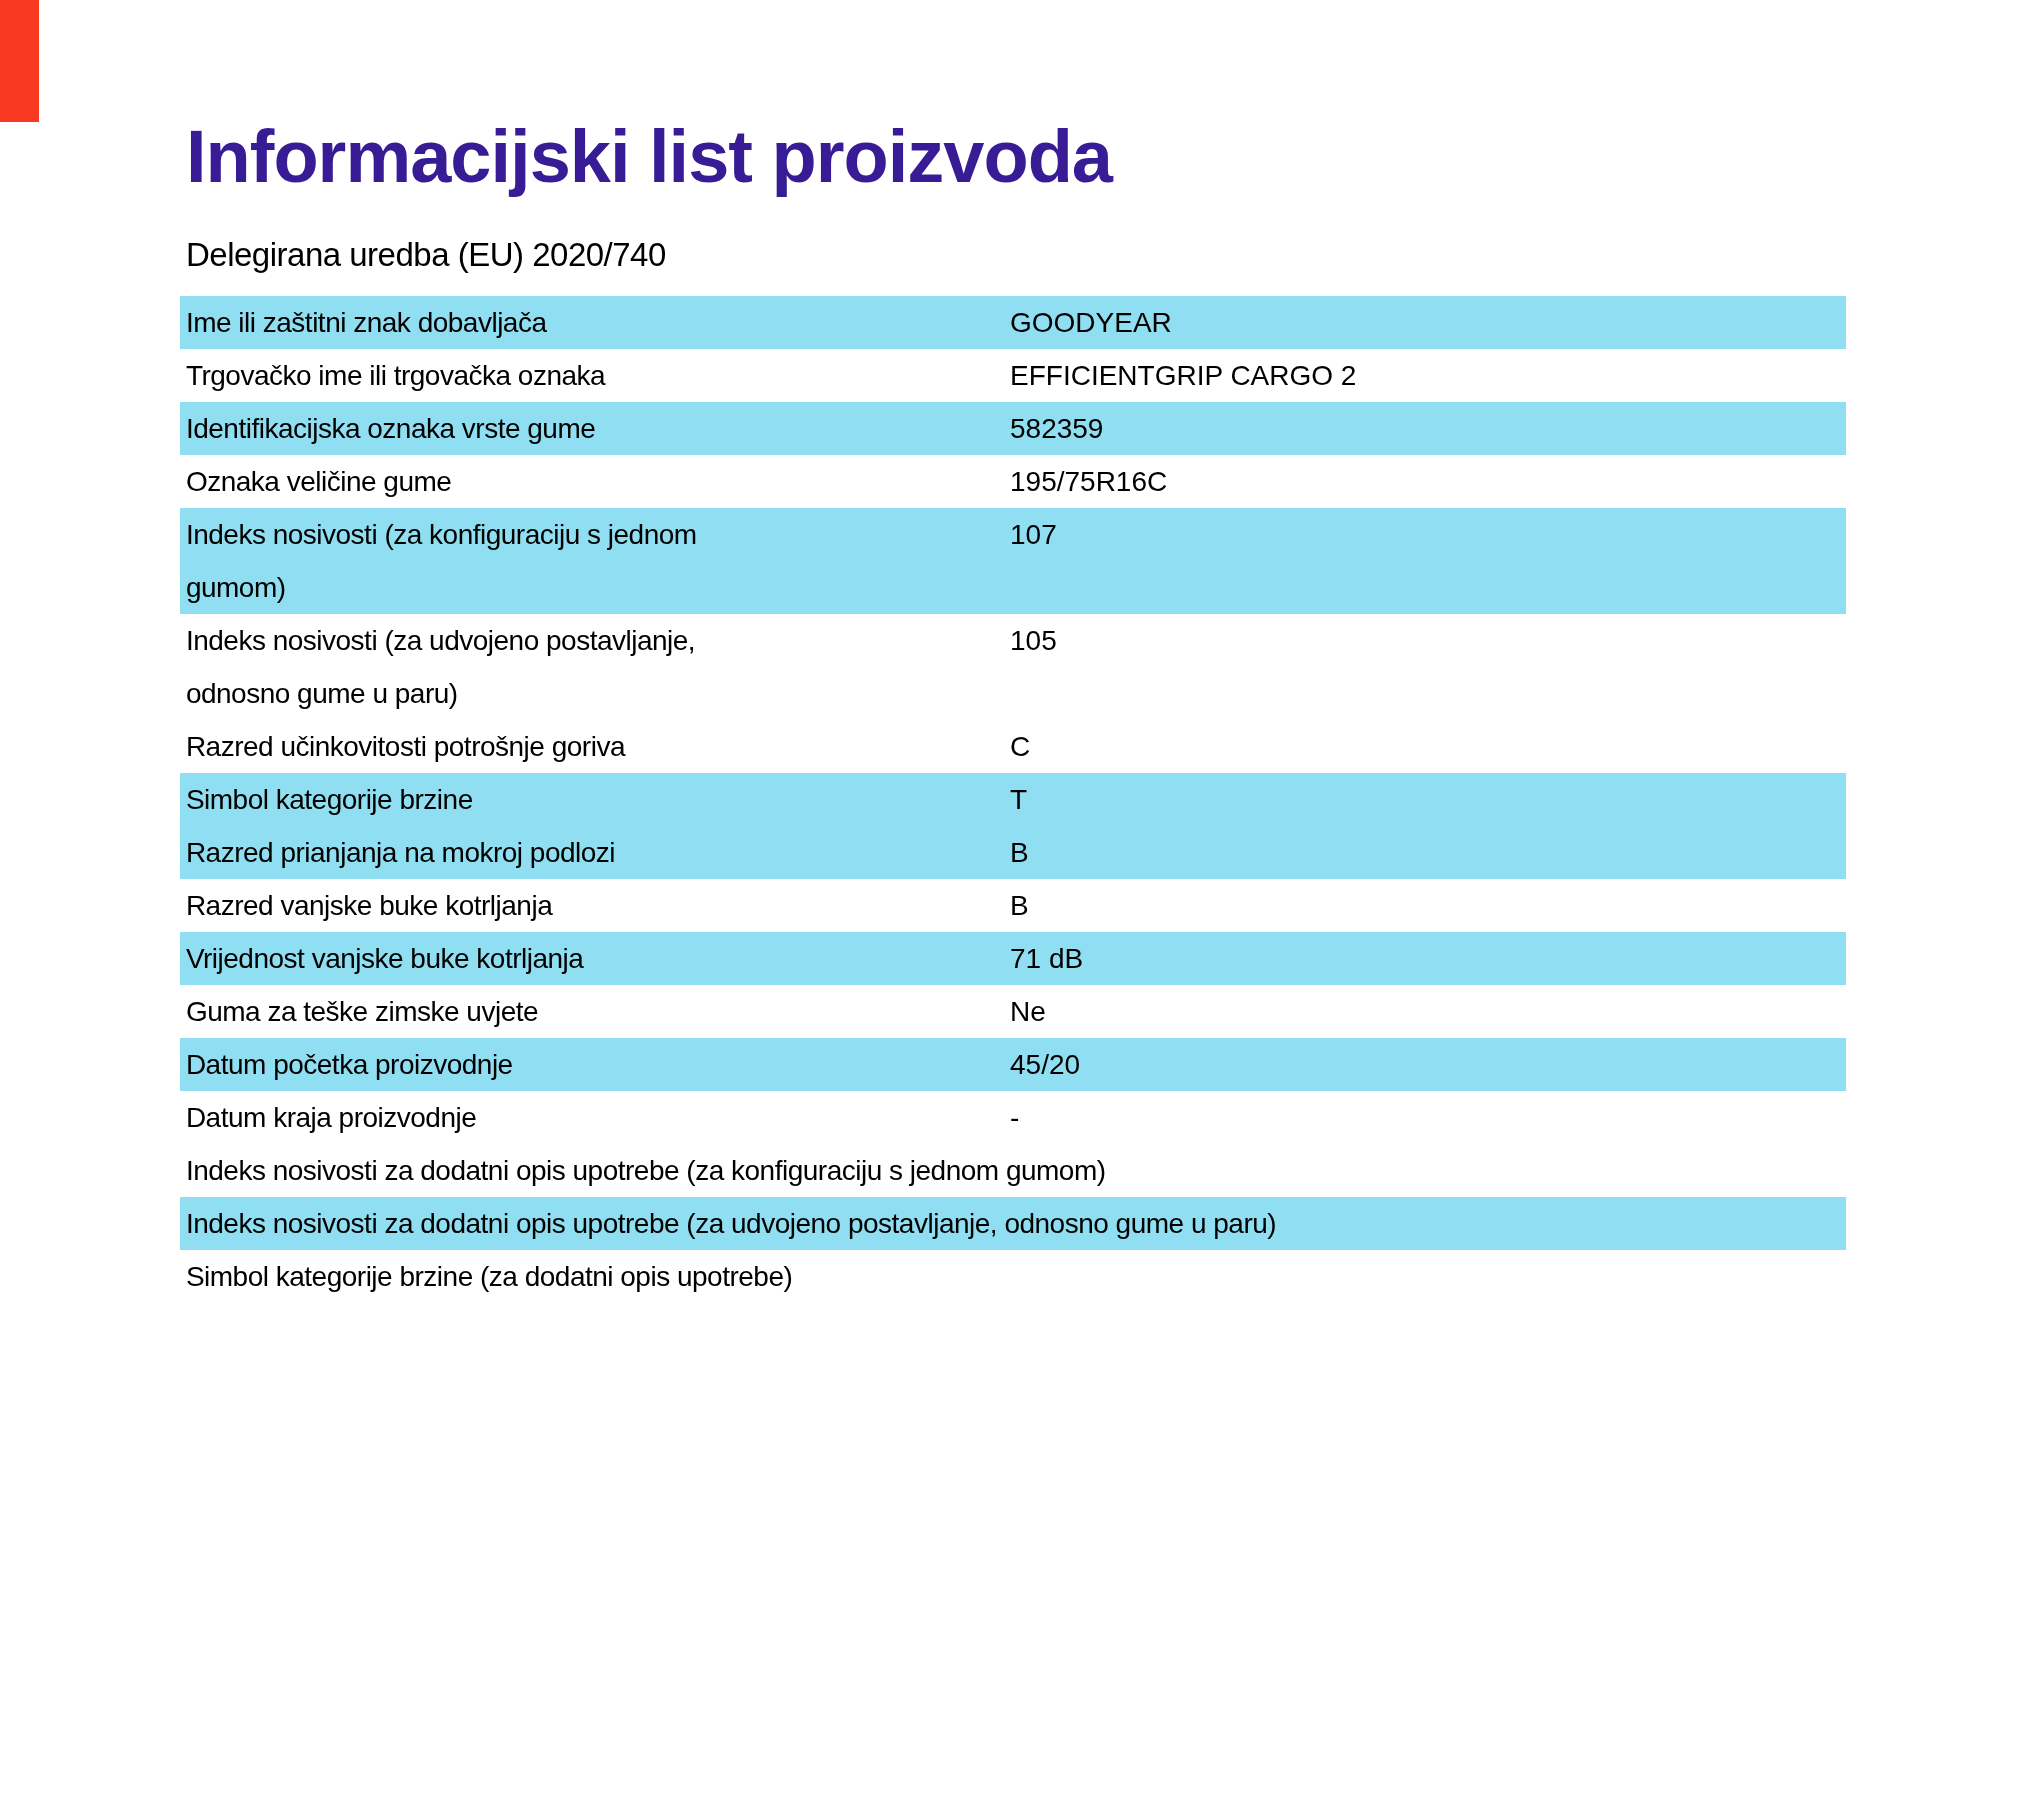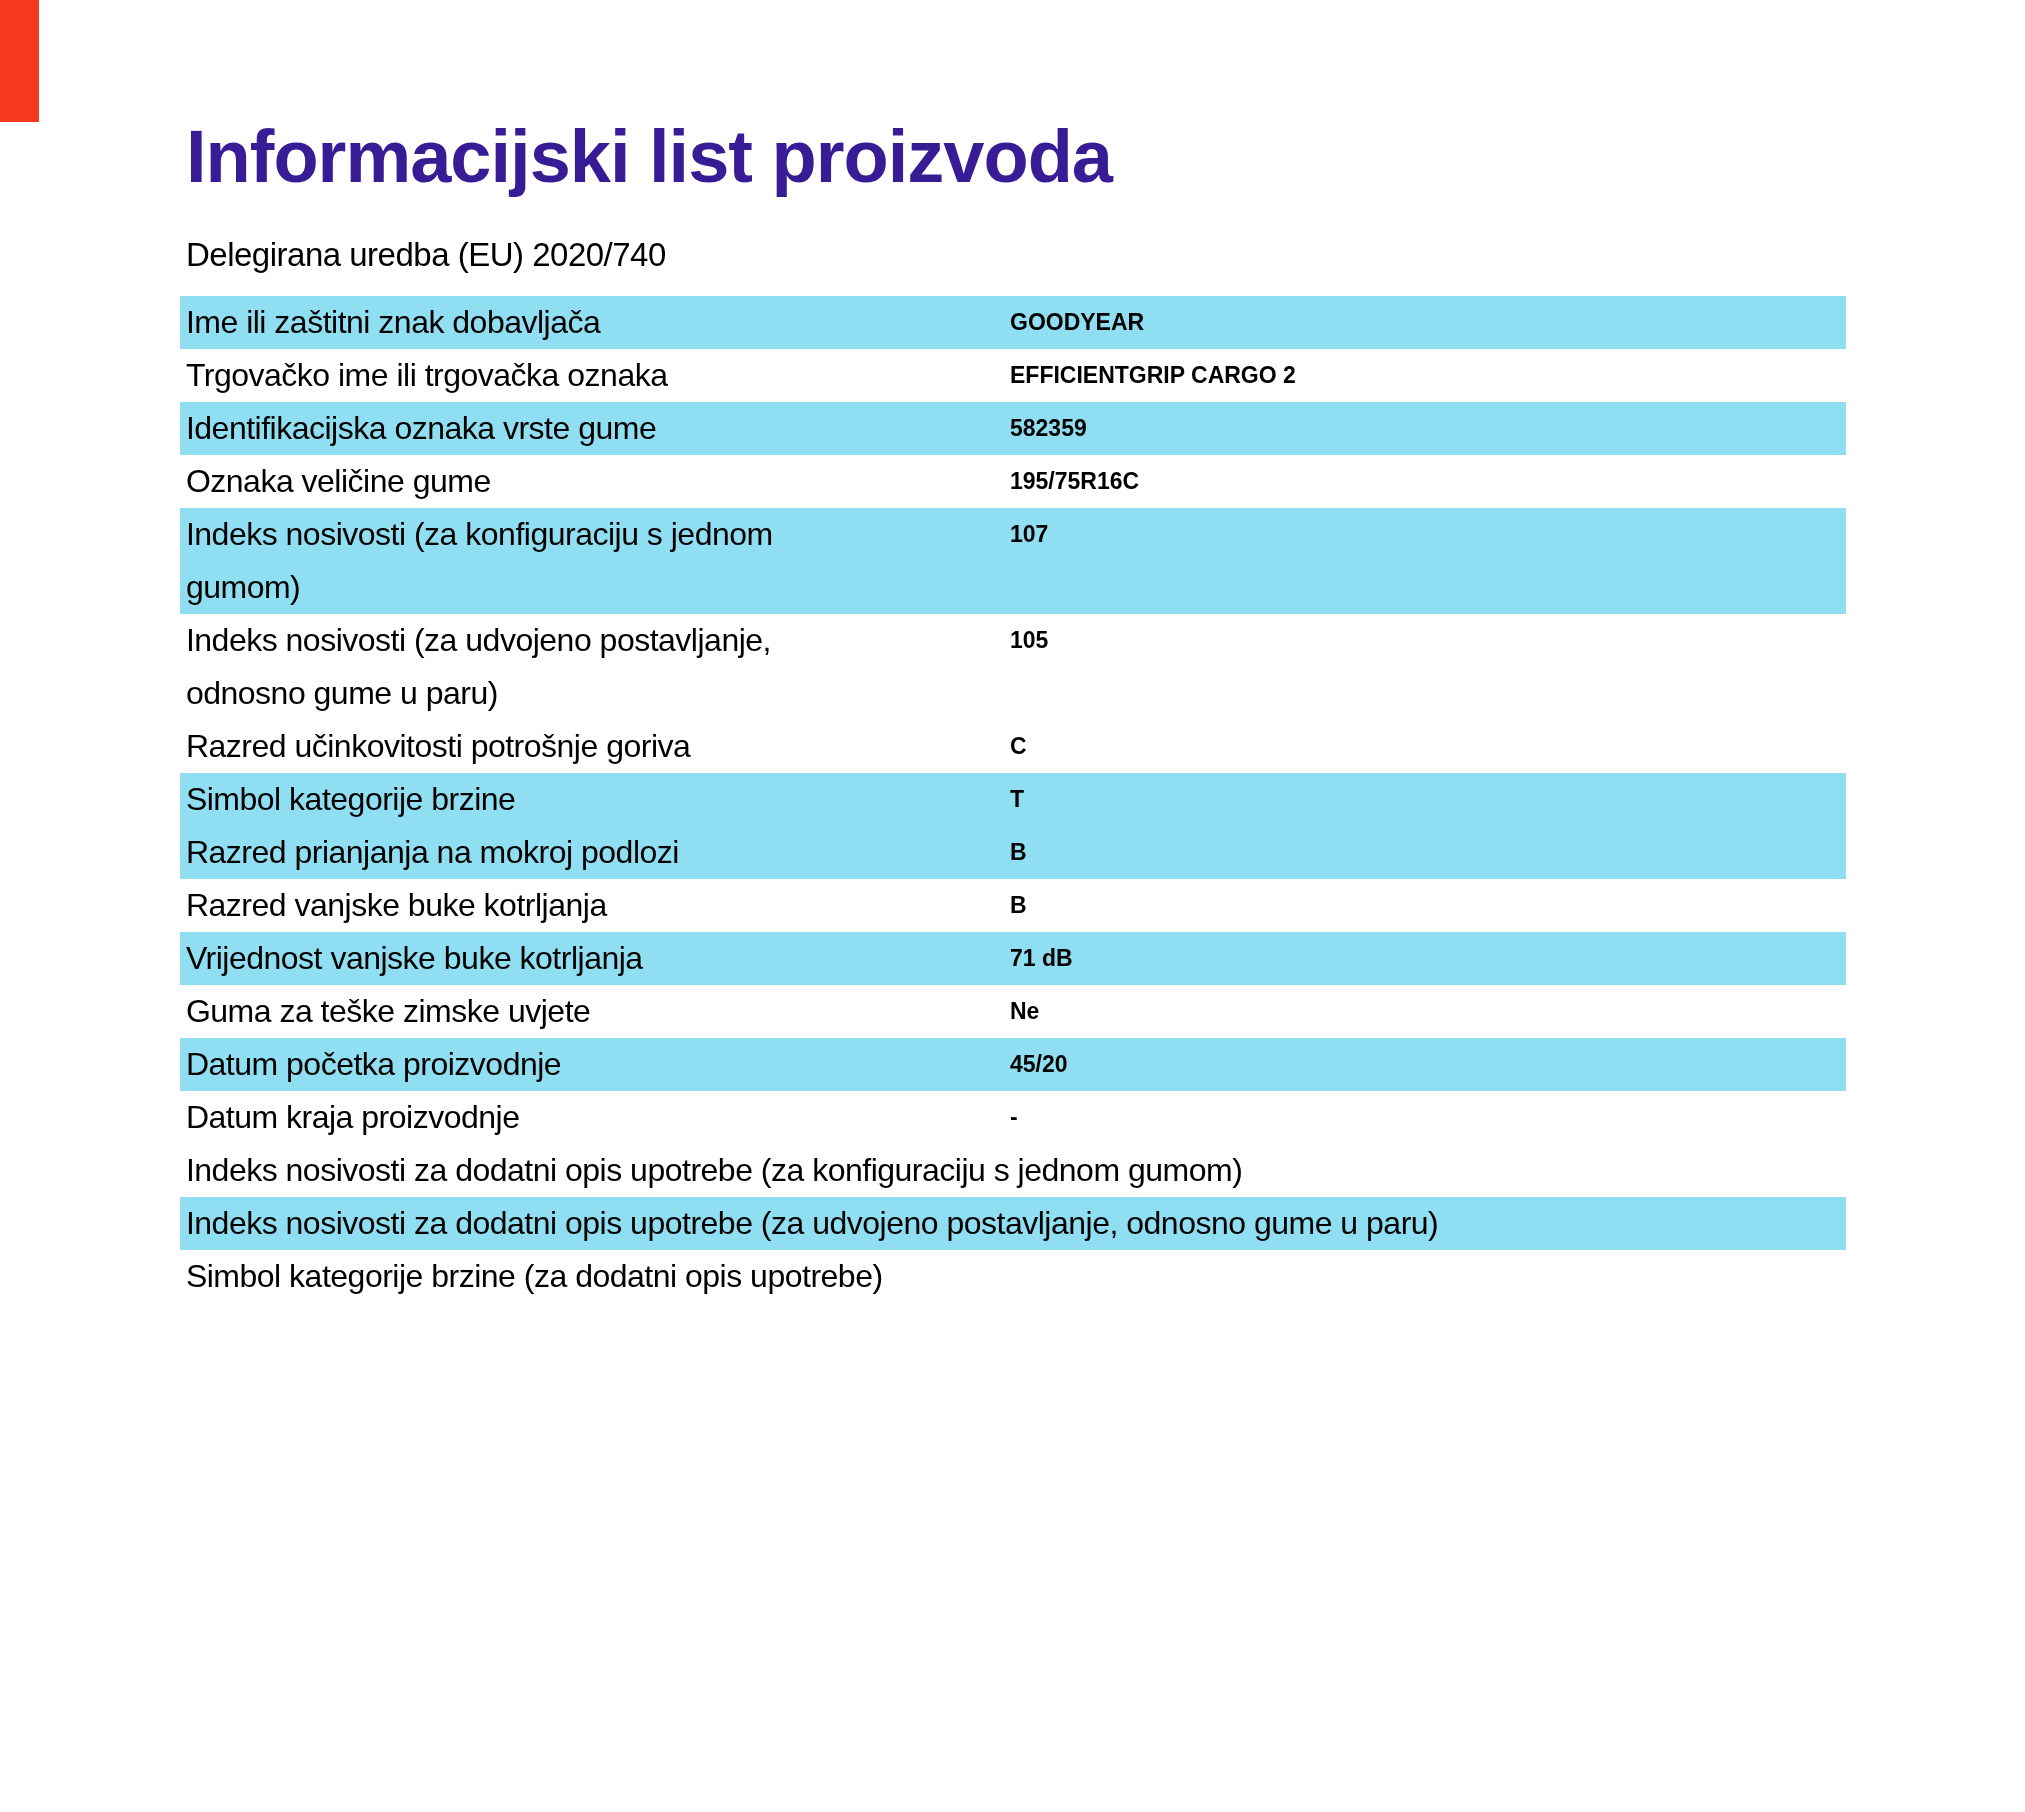--- a/index.html
+++ b/index.html
@@ -38,31 +38,31 @@
   }
   .info-table {
     position: absolute;
     left: 180px; top: 296px;
     width: 1666px;
   }
   .row { position: relative; width: 100%; }
   .row.hl { background: var(--hl-color, #90DEF1); }
   .row-label {
     padding-left: 5.9px;
-    font-size: 32px;
+    font-size: 28px;
     line-height: 53px;
     letter-spacing: -0.5px;
     white-space: pre-line;
   }
   .row-value {
     position: absolute;
     left: 830px; top: 0;
-    font-size: 23px;
+    font-size: 28px;
     line-height: 53px;
-    font-weight: bold;
+    font-weight: normal;
     white-space: nowrap;
   }
 </style>
 </head>
 <body>
 
 <div class="page" style="--title-color: #371C96; --hl-color: #90DEF1; --mark-color: #F93822;">
   <div class="corner-mark"></div>
   <div class="doc-title">Informacijski list proizvoda</div>
   <div class="doc-subtitle">Delegirana uredba (EU) 2020/740</div>

